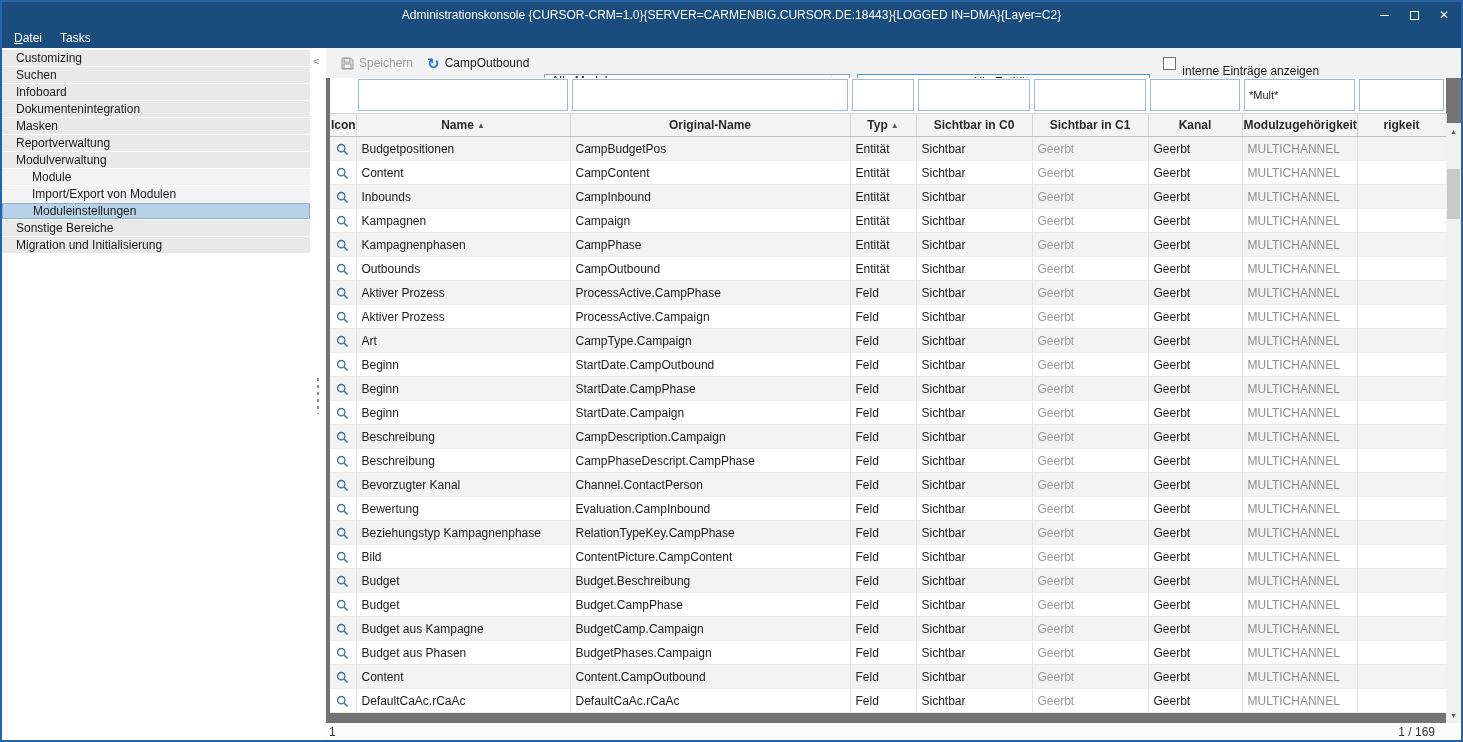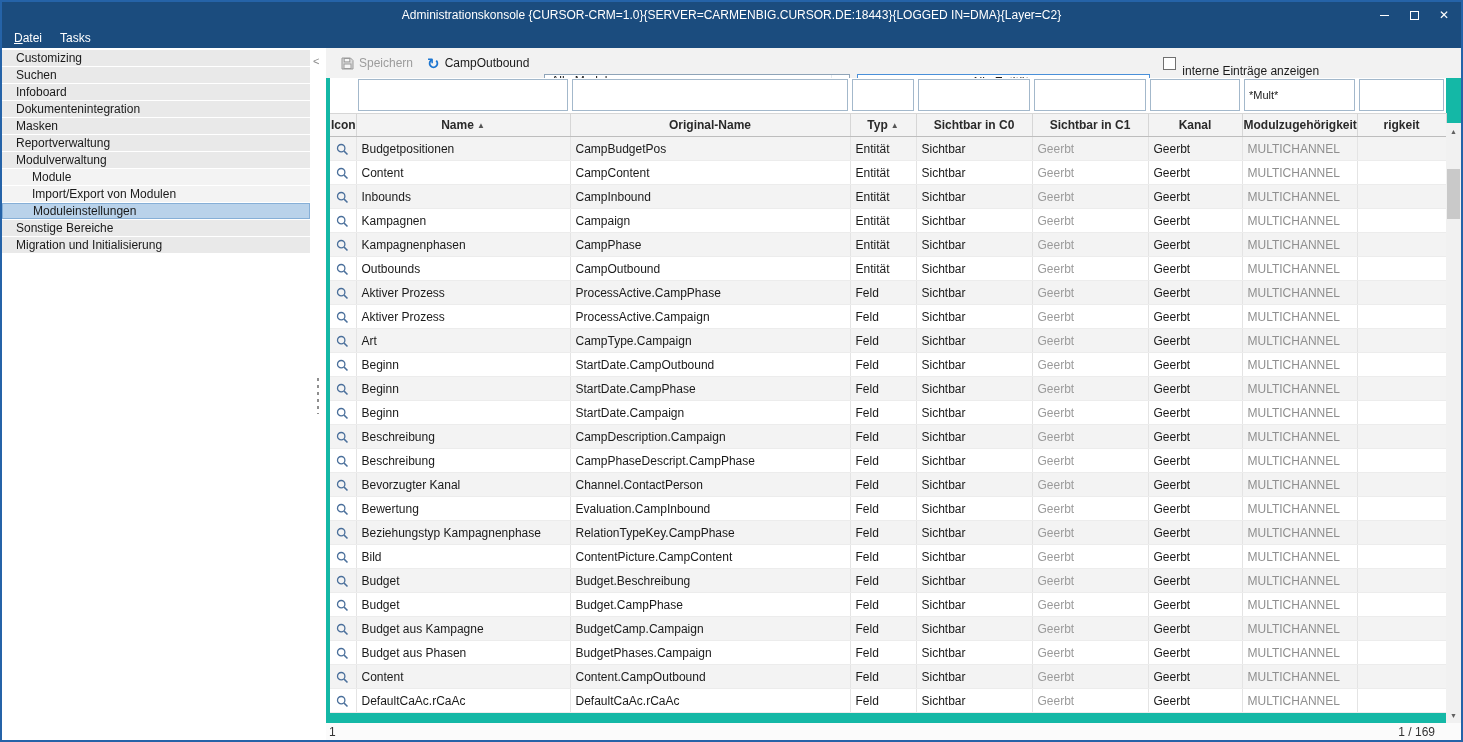--- a/index.html
+++ b/index.html
@@ -46,21 +46,21 @@
   
   .gutter { width: 16px; position: relative; background: #fff; }
   .collapse-btn { position: absolute; top: 8px; left: 3px; color: #8a8a8a; font-size: 11px; line-height: 11px; }
   .grip {
     position: absolute; top: 328px; left: 6px; width: 4px; height: 38px;
     background-image: radial-gradient(circle, #8f8f8f 1.2px, transparent 1.4px);
     background-size: 4px 7px;
   }
 
   
-  .content { flex: 1; display: flex; flex-direction: column; background: #14b8a6; }
+  .content { flex: 1; display: flex; flex-direction: column; background: #737373; }
 
   
   .toolbar { height: 30px; background: #f2f2f2; display: flex; align-items: center; padding: 0 8px; }
   .tb-btn { display: flex; align-items: center; gap: 5px; padding: 3px 7px; white-space: nowrap; }
   .tb-btn.disabled { color: #9c9c9c; }
   .refresh-glyph { color: #1b75d1; font-size: 15px; font-weight: bold; line-height: 13px; }
   .combo {
     width: 306px; height: 14px; background: #fff; border: 1px solid #8fa4b8;
     display: flex; align-items: center; justify-content: space-between;
     padding-left: 6px; margin-left: 8px; white-space: nowrap; overflow: hidden; margin-top: 36px;

